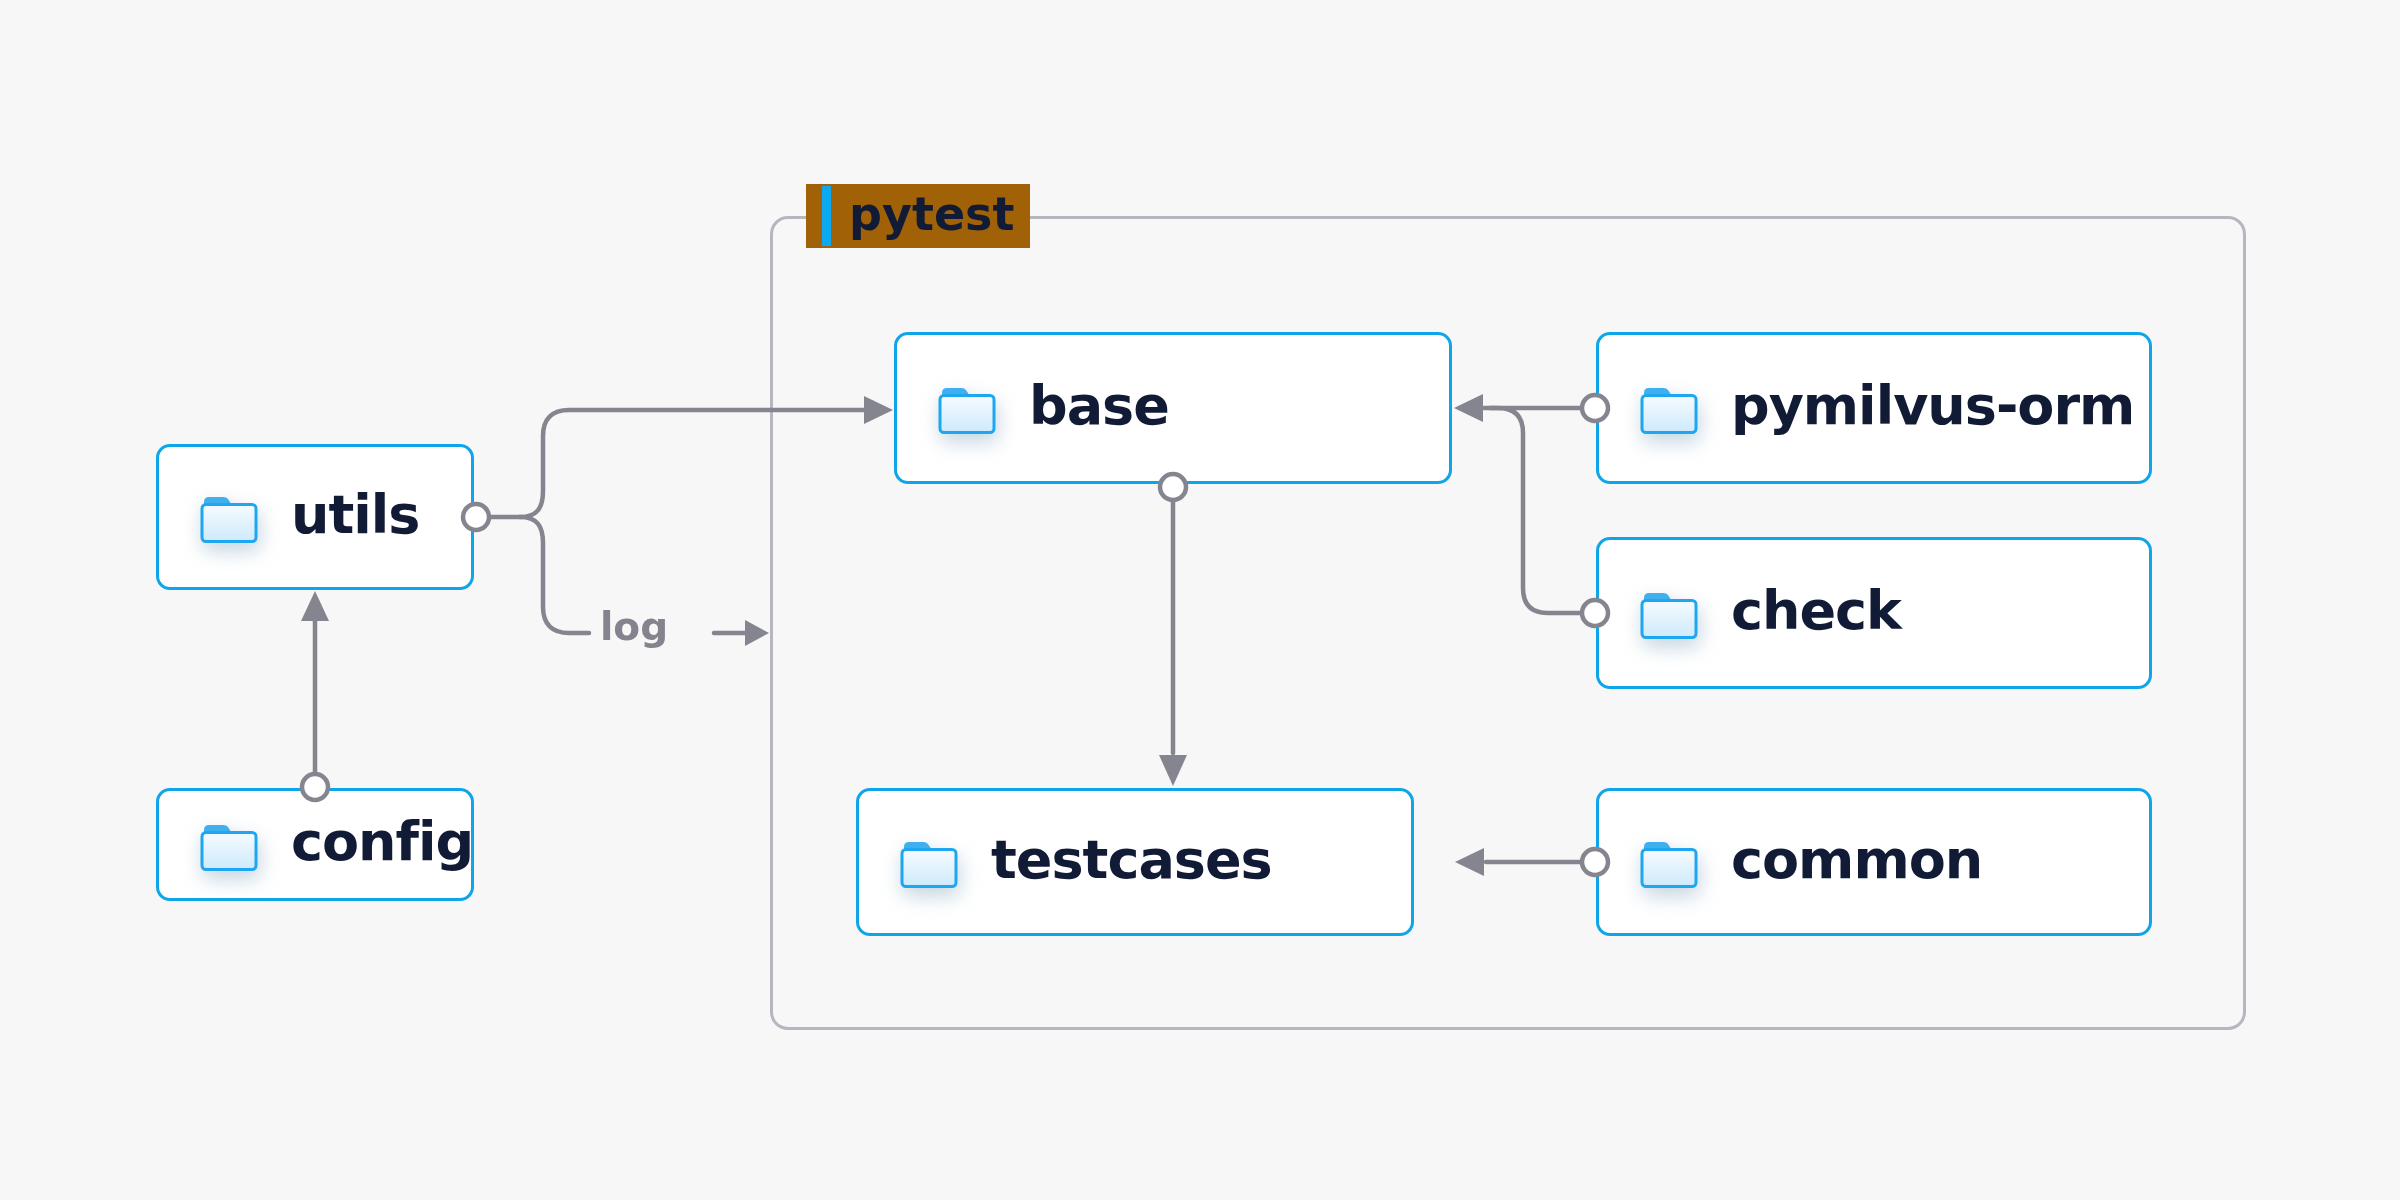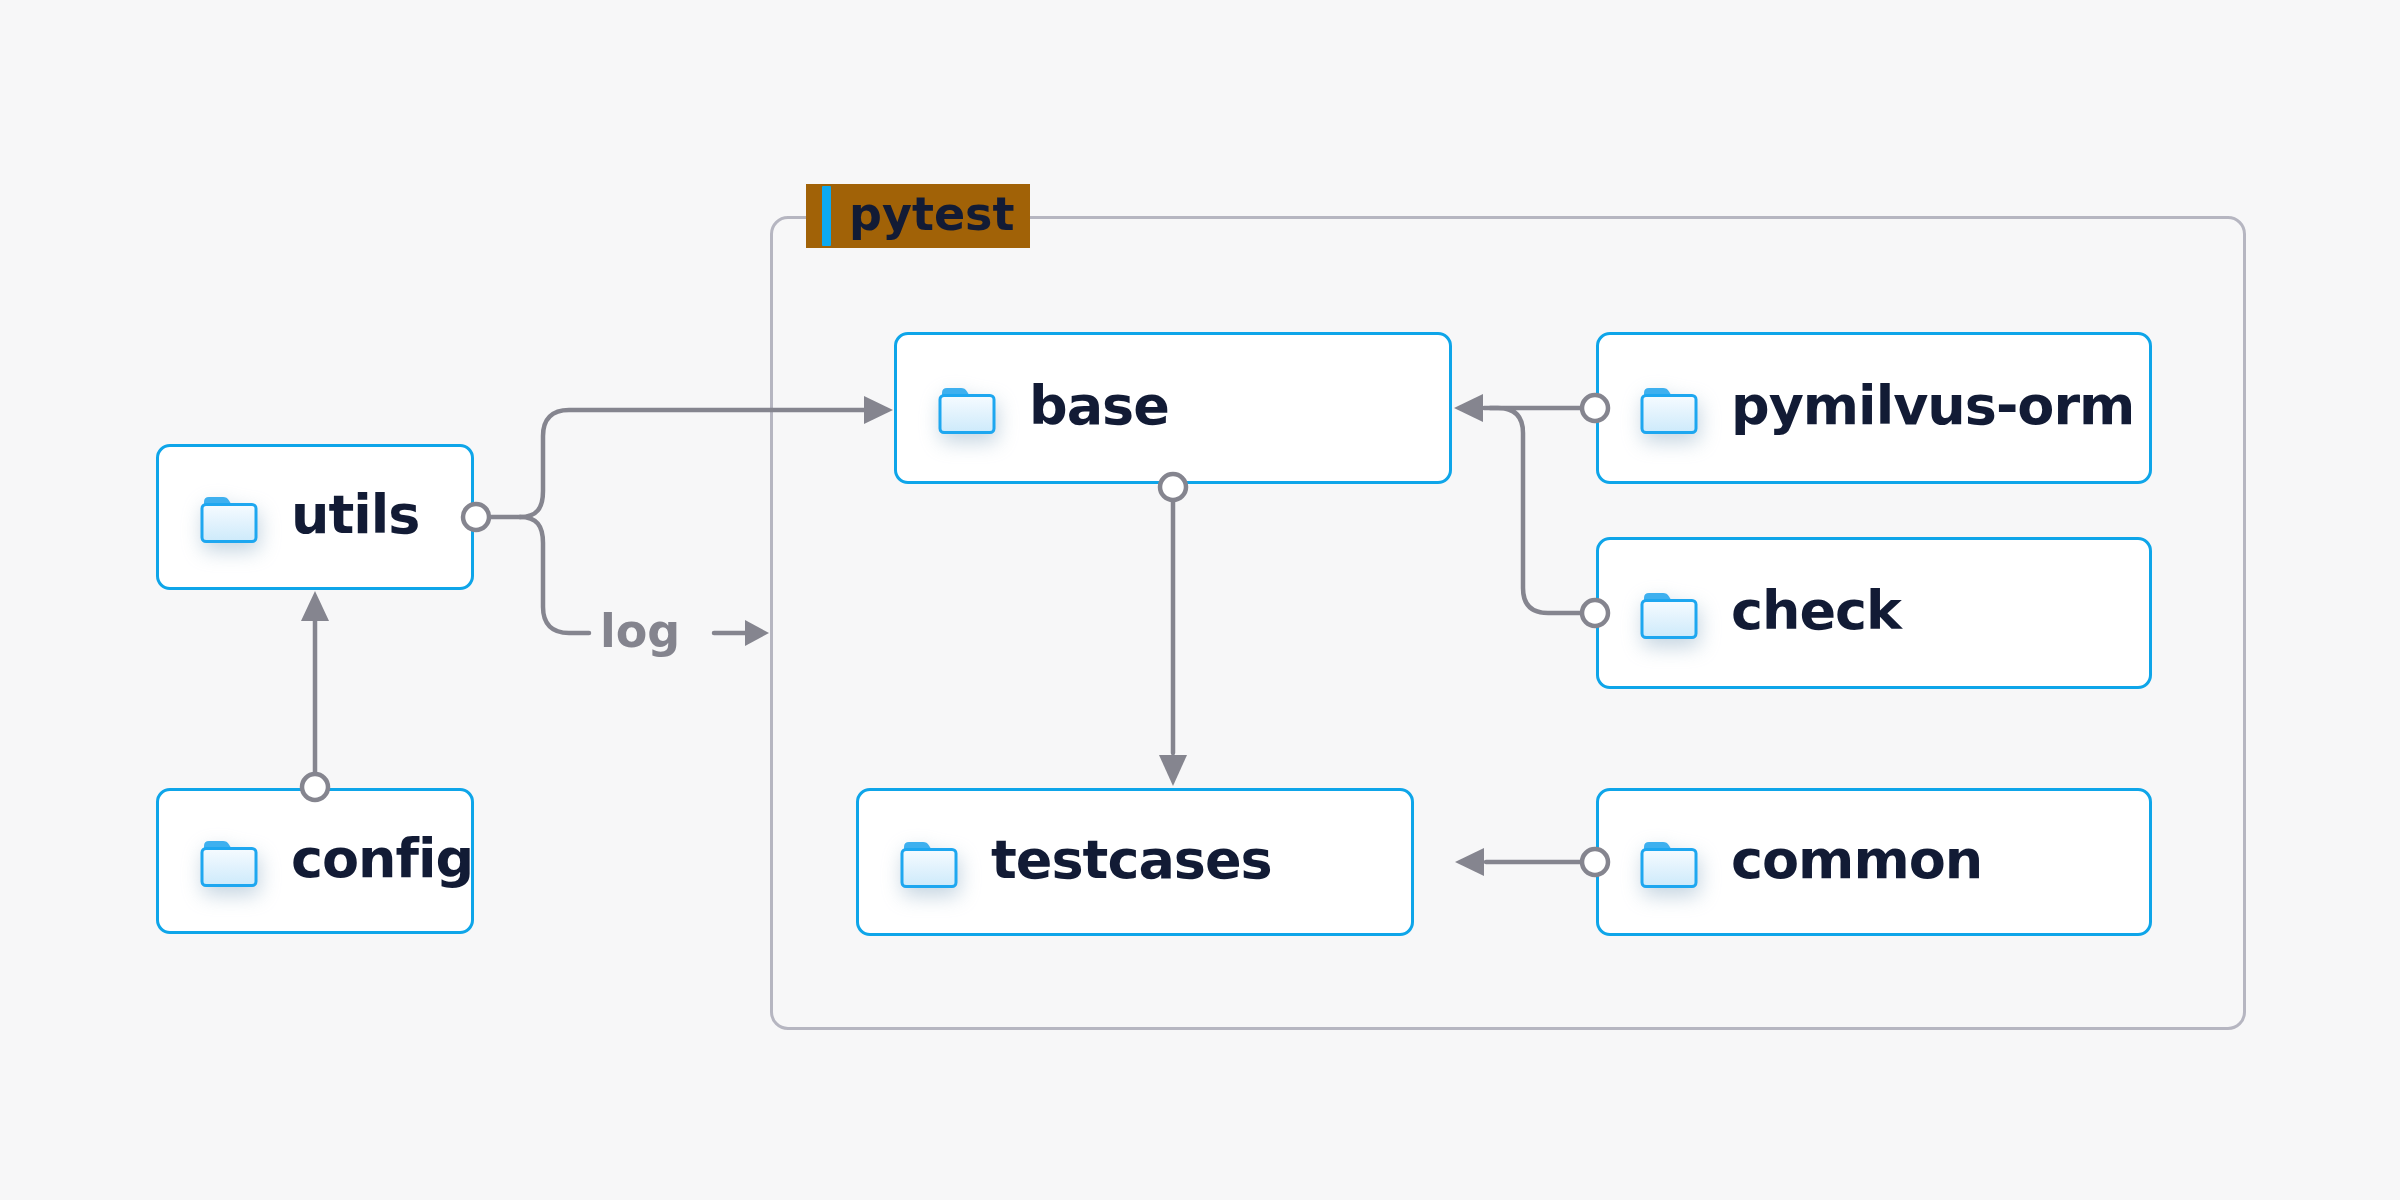--- a/index.html
+++ b/index.html
@@ -59,32 +59,32 @@
     padding-bottom:6px;
   }
   .folder-svg{
     width:64px;height:54px;
     flex:0 0 auto;
     filter:drop-shadow(2px 8px 10px rgba(110,150,180,0.40));
   }
 
   
   .node-utils       {left:156px;  top:444px; width:318px; height:146px;}
-  .node-config      {left:156px;  top:788px; width:318px; height:146px;}
+  .node-config      {left:156px;  top:788px; width:318px; height:113px;}
   .node-base        {left:894px;  top:332px; width:558px; height:152px;}
   .node-pymilvusorm {left:1596px; top:332px; width:556px; height:152px;}
   .node-check       {left:1596px; top:537px; width:556px; height:152px;}
   .node-testcases   {left:856px;  top:788px; width:558px; height:148px;}
   .node-common      {left:1596px; top:788px; width:556px; height:148px;}
 
   
   .log-label{
     position:absolute;
     left:600px;top:604px;
-    font-size:46px;font-weight:bold;
+    font-size:39px;font-weight:bold;
     color:#84848e;
     z-index:2;
     line-height:1.2;
   }
 
   
   .connectors{
     position:absolute;left:0;top:0;
     z-index:3;
     pointer-events:none;

